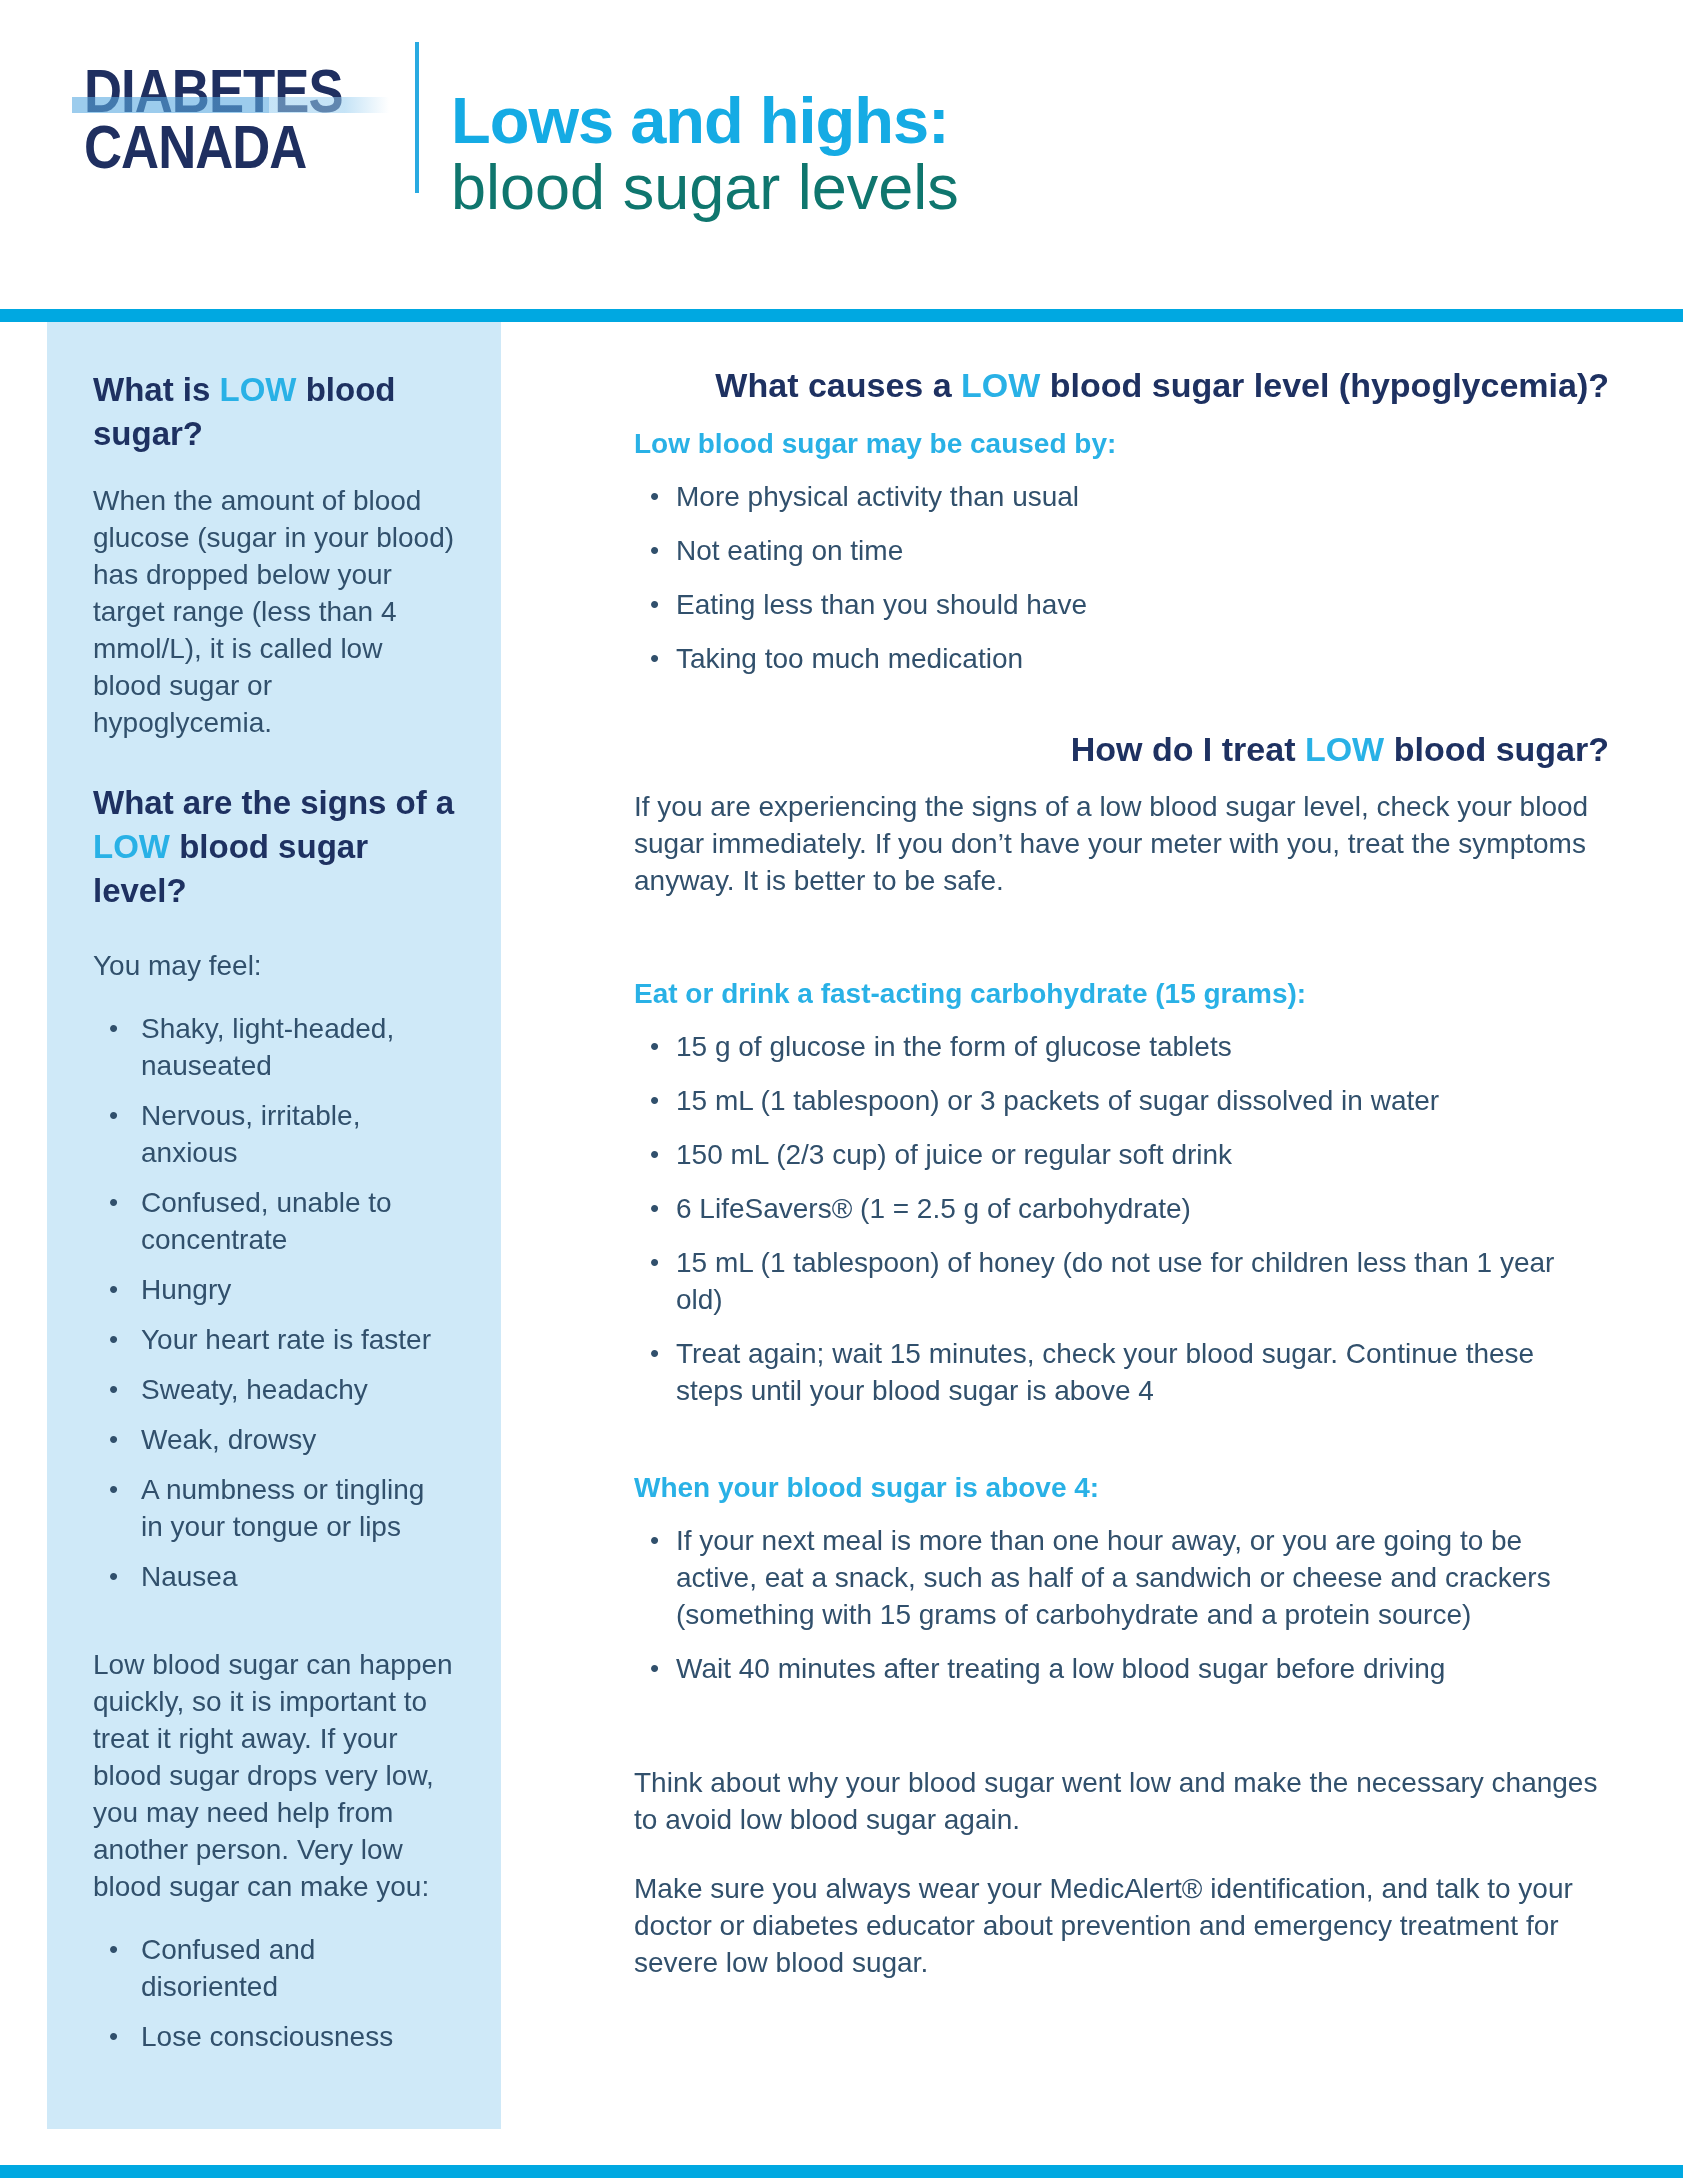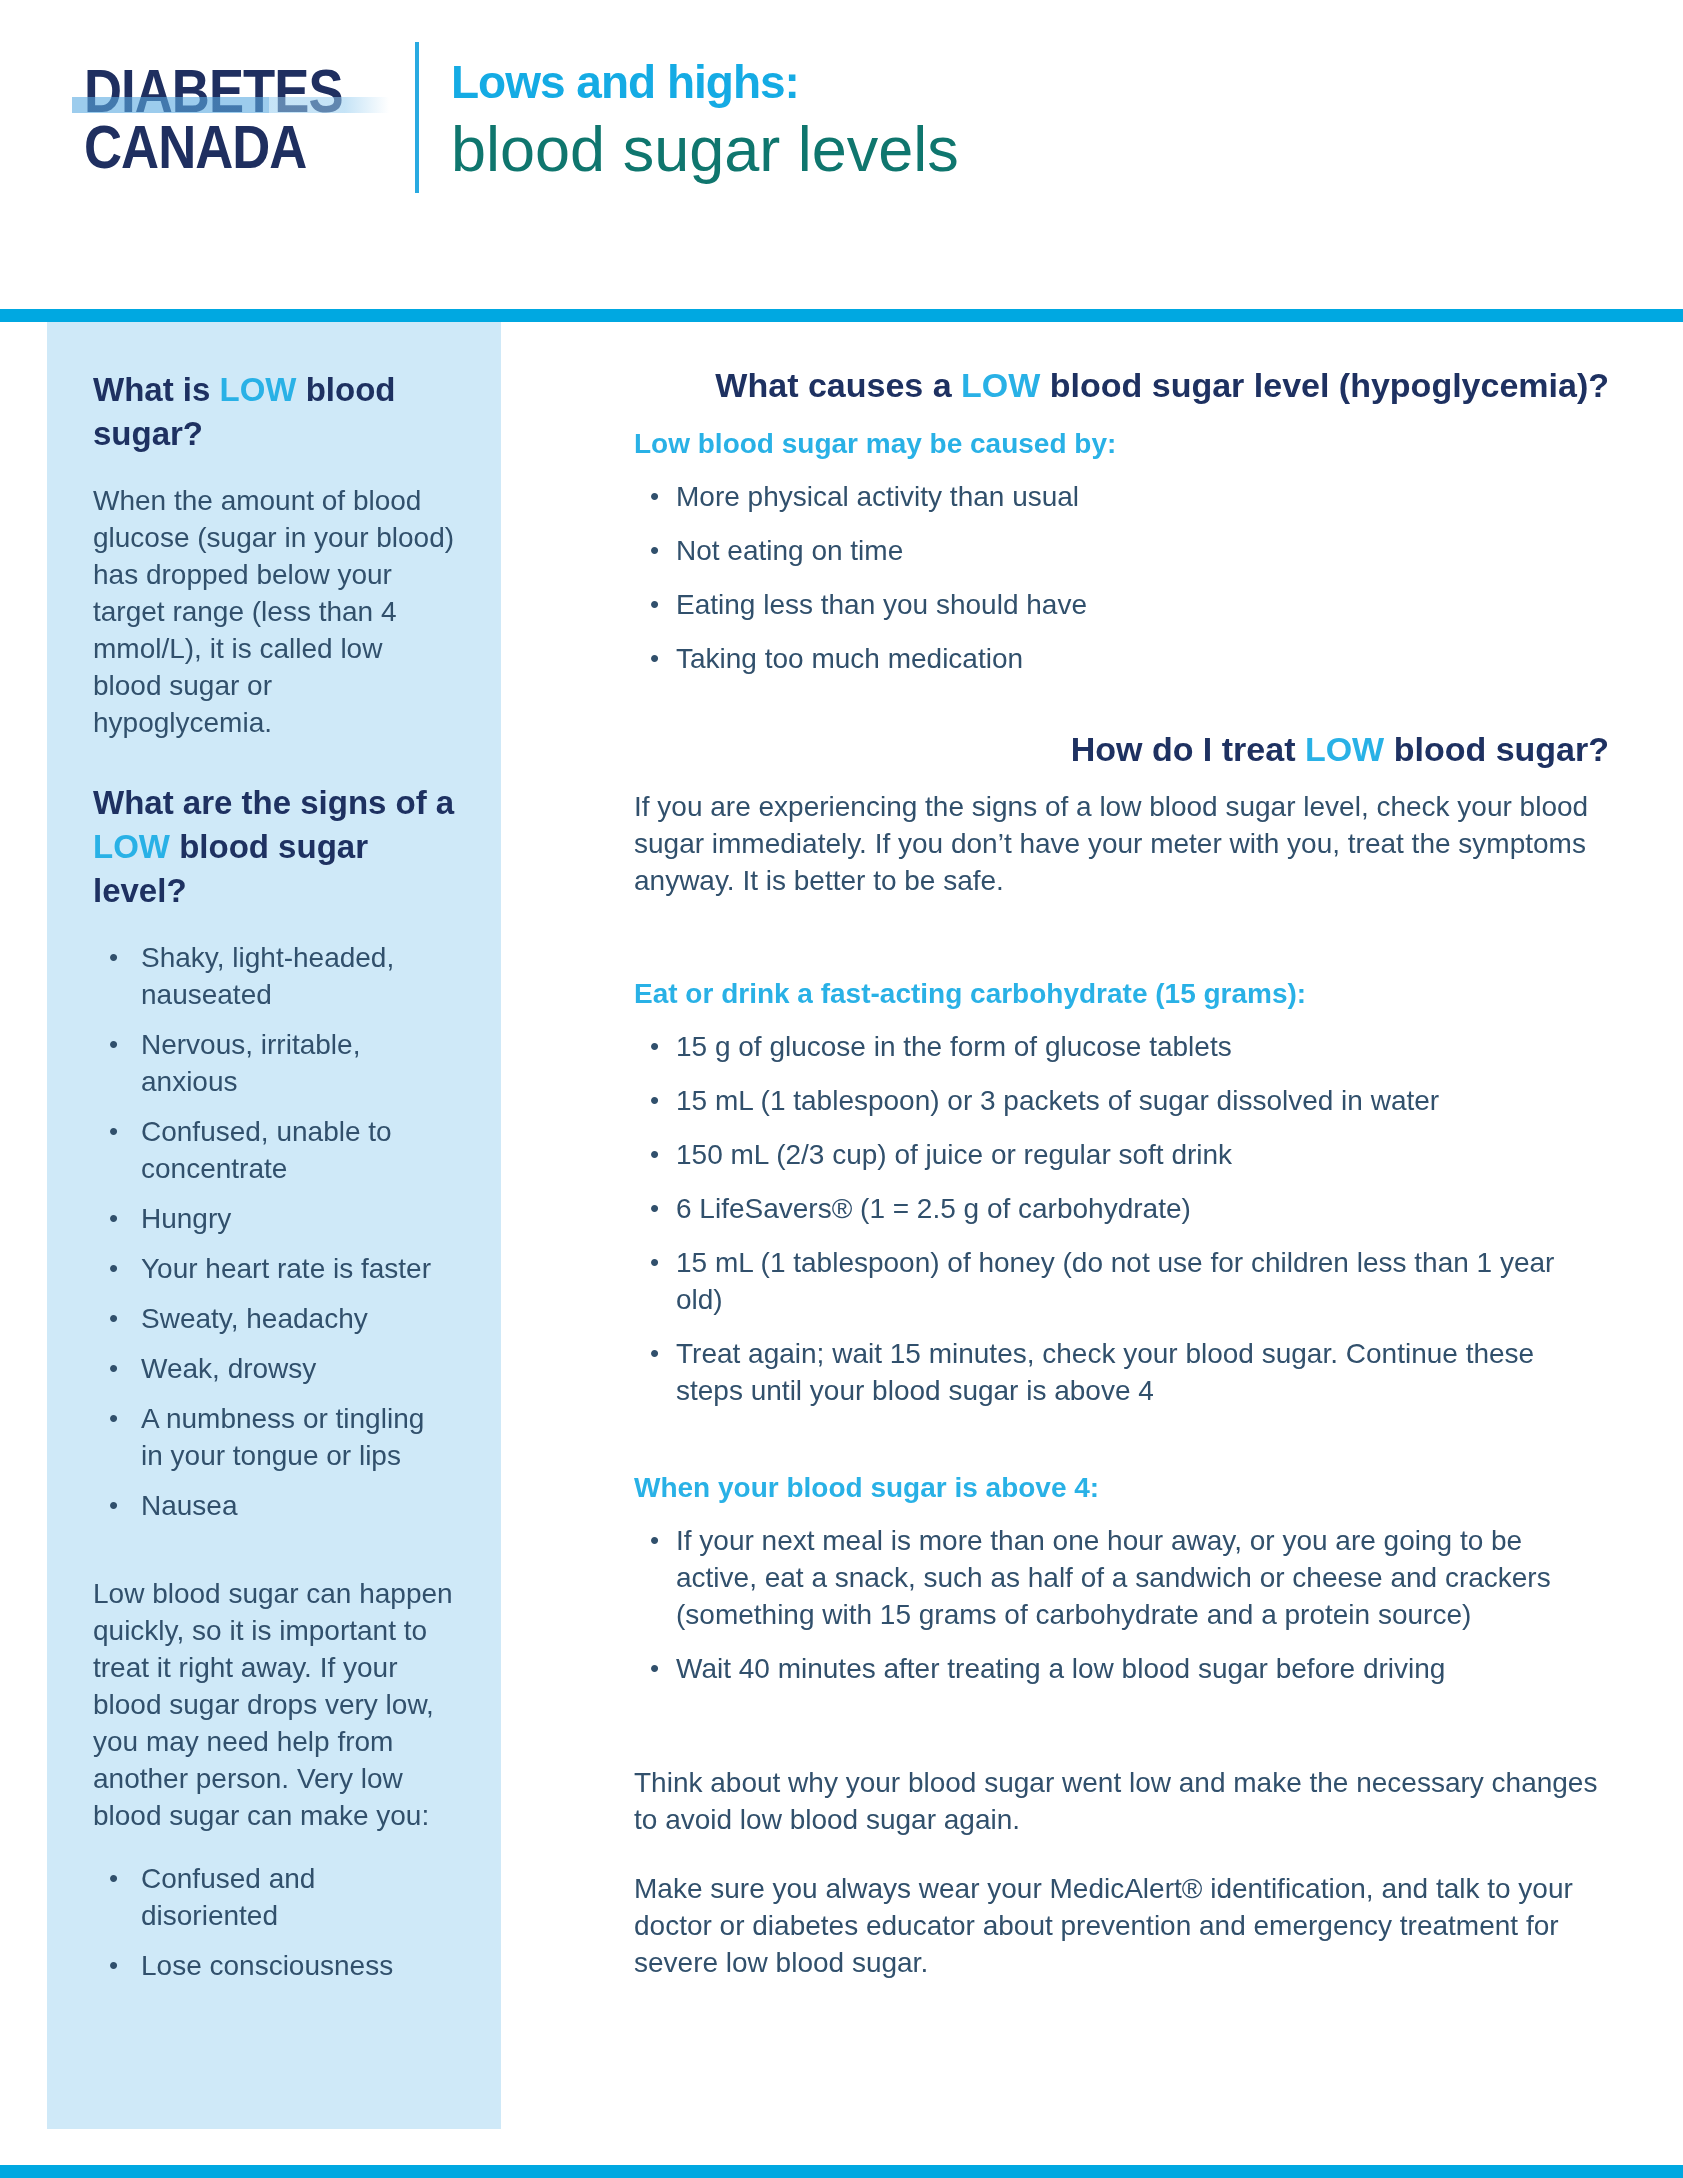--- a/index.html
+++ b/index.html
@@ -19,21 +19,21 @@
   .logo-stripe{
     position:absolute;left:-12px;top:36px;width:317px;height:16px;
     background:linear-gradient(to right,
       rgba(90,170,225,.60) 0%,rgba(90,170,225,.60) 62%,
       rgba(150,205,240,.55) 62%,rgba(150,205,240,.55) 86%,
       rgba(150,205,240,0) 100%);
     z-index:3;
   }
   .header-divider{position:absolute;left:415px;top:42px;width:4px;height:151px;background:#29aae1;}
   .title-block{position:absolute;left:451px;top:48px;}
-  .title-bold{font-weight:bold;font-size:46px;line-height:69px;color:#15abe4;letter-spacing:-1px;}
+  .title-bold{font-weight:bold;font-size:65px;line-height:69px;color:#15abe4;letter-spacing:-1px;margin-top:38px;}
   .title-light{font-weight:400;font-size:63px;line-height:65px;color:#0f766e;letter-spacing:0px;}
   .top-bar{position:absolute;left:0;top:309px;width:1683px;height:13px;background:#00a8e1;}
   .bottom-bar{position:absolute;left:0;top:2165px;width:1683px;height:13px;background:#00a8e1;}
 
   
   .sidebar{
     position:absolute;left:47px;top:322px;width:454px;height:1807px;
     background:#cfe9f8;box-sizing:border-box;padding:46px 44px 0 46px;
   }
   .sb-h2{font-weight:bold;font-size:33px;line-height:44px;color:#1e3161;margin:0;}
@@ -90,20 +90,21 @@
 <div class="top-bar"></div>
 
 <div class="sidebar">
 
   <h2 class="sb-h2"><span>What is </span><span class="accent">LOW</span><span> blood sugar?</span></h2>
 
   <p class="sb-body">When the amount of blood glucose (sugar in your blood) has dropped below your target range (less than 4 mmol/L), it is called low blood sugar or hypoglycemia.</p>
 
   <h2 class="sb-h2 second"><span>What are the signs of a </span><span class="accent">LOW</span><span> blood sugar level?</span></h2>
 
+  <p class="sb-intro">You may feel:</p>
 
   <ul class="sb-list">
     <li>Shaky, light-headed, nauseated</li>
     <li>Nervous, irritable, anxious</li>
     <li>Confused, unable to concentrate</li>
     <li>Hungry</li>
     <li>Your heart rate is faster</li>
     <li>Sweaty, headachy</li>
     <li>Weak, drowsy</li>
     <li>A numbness or tingling in your tongue or lips</li>

